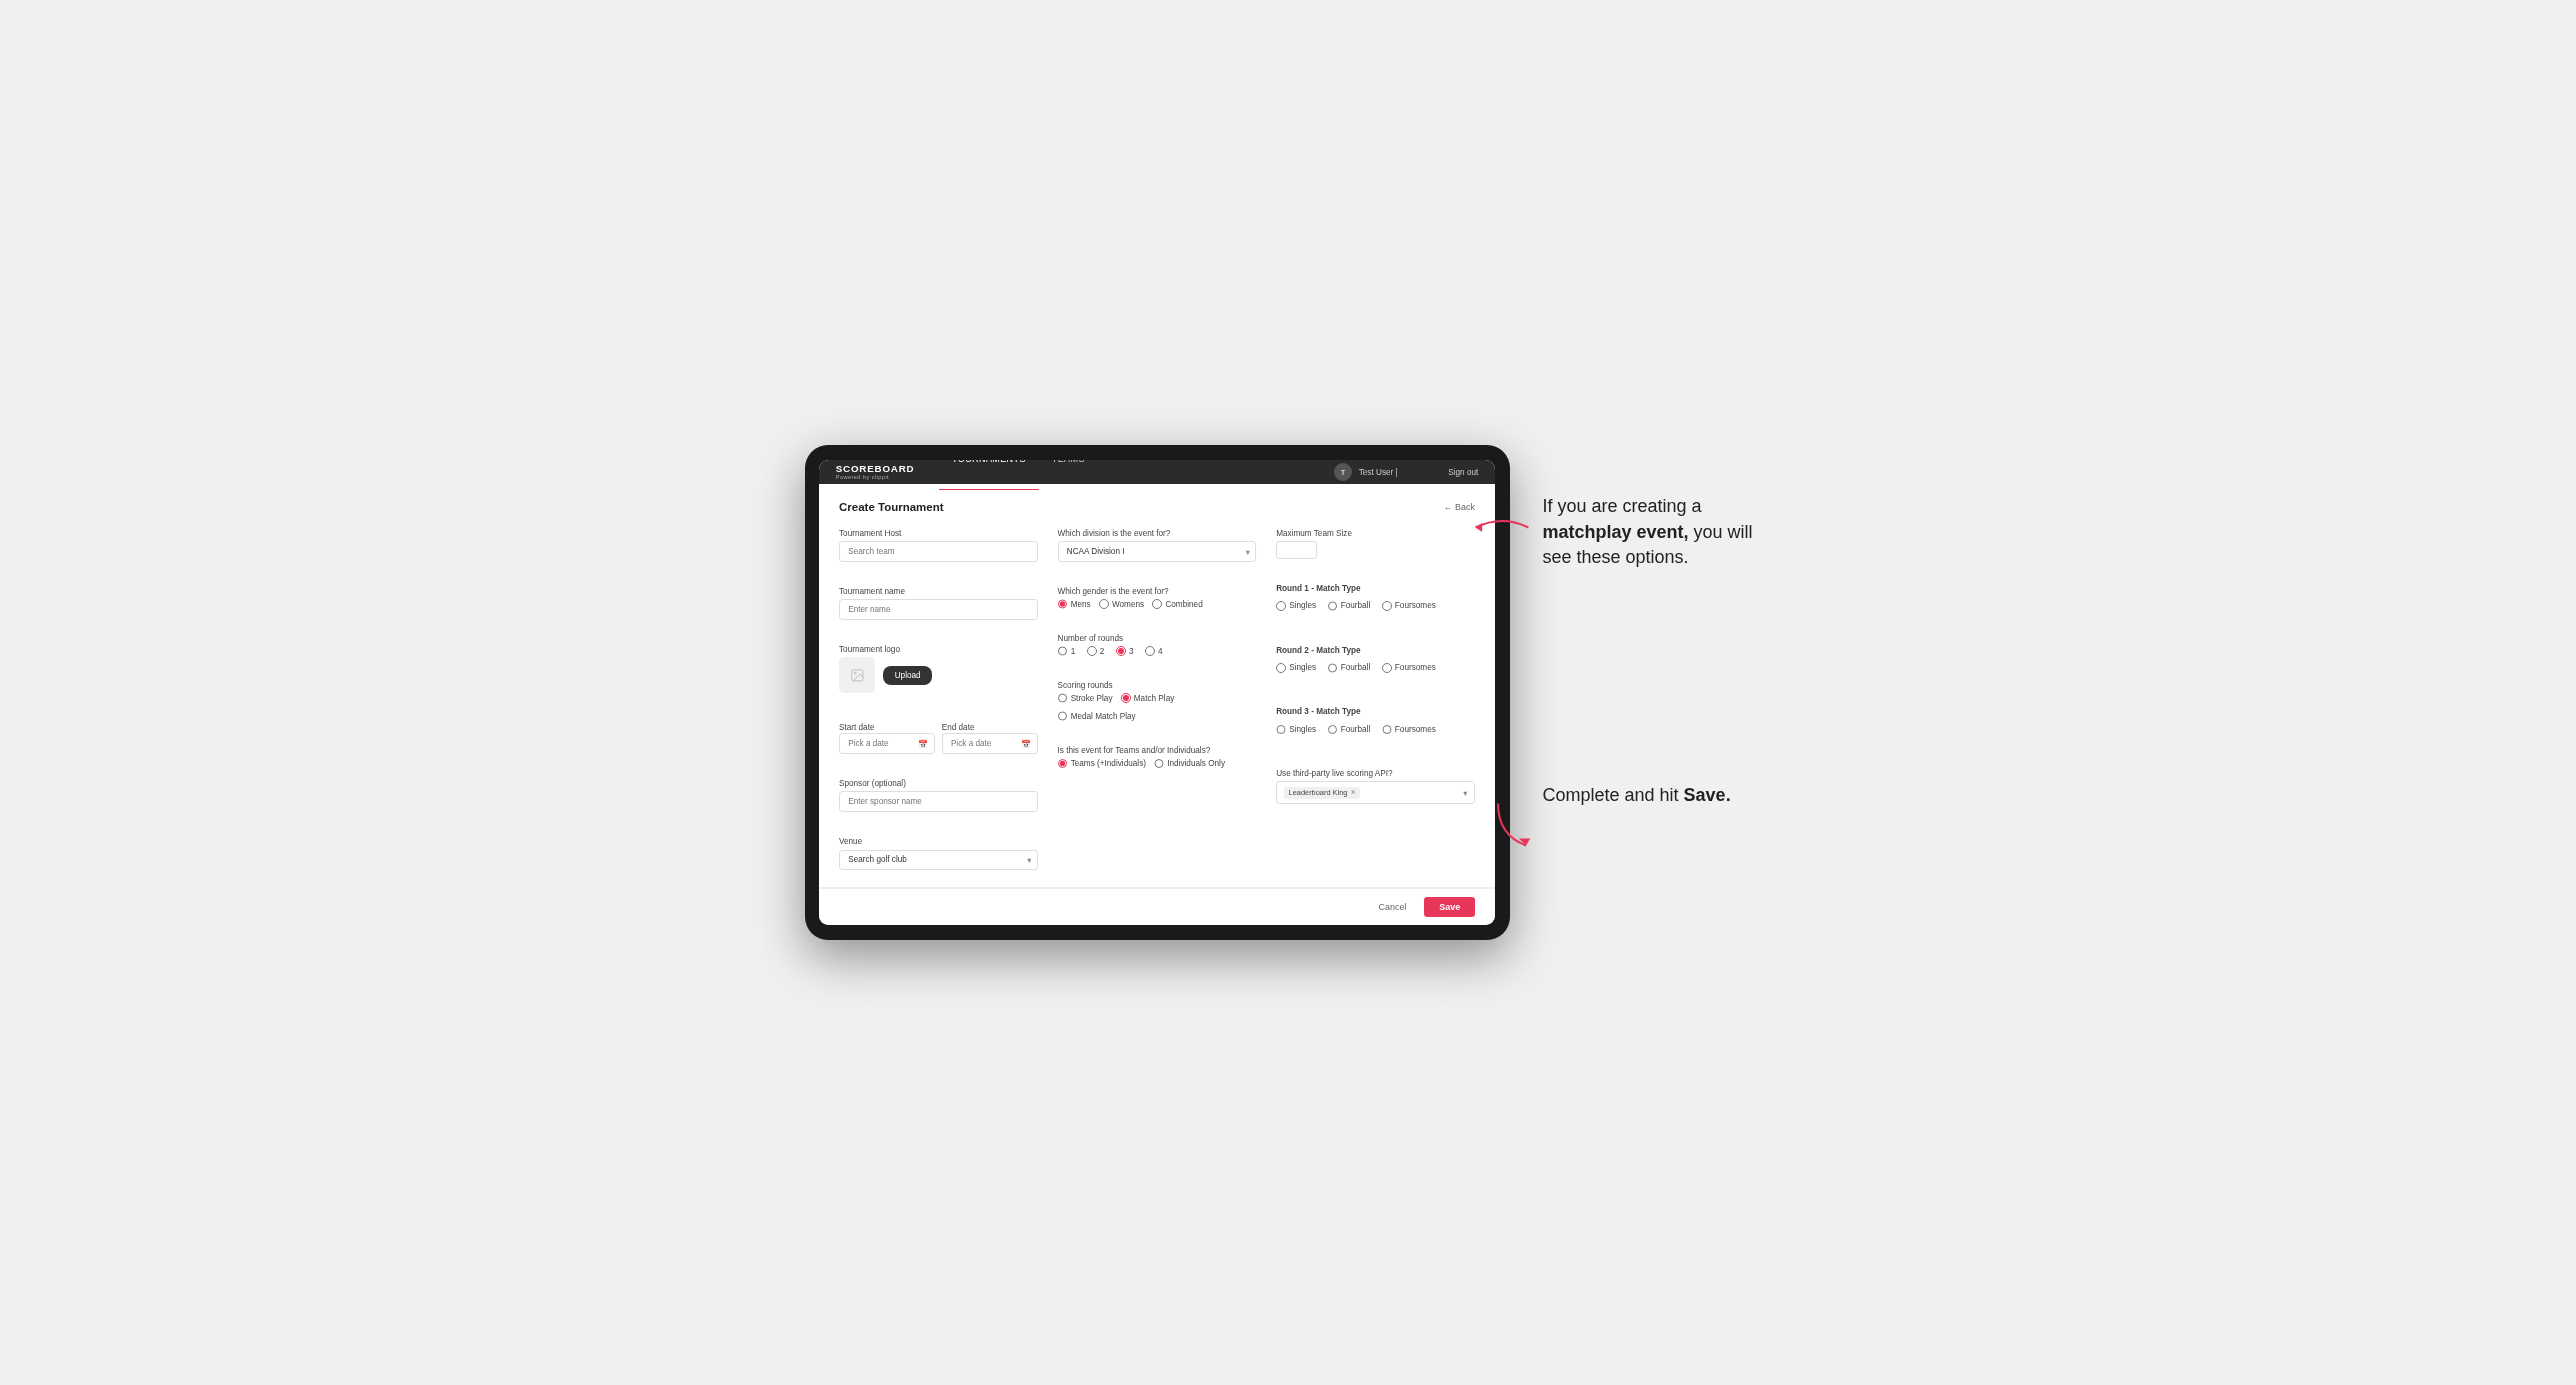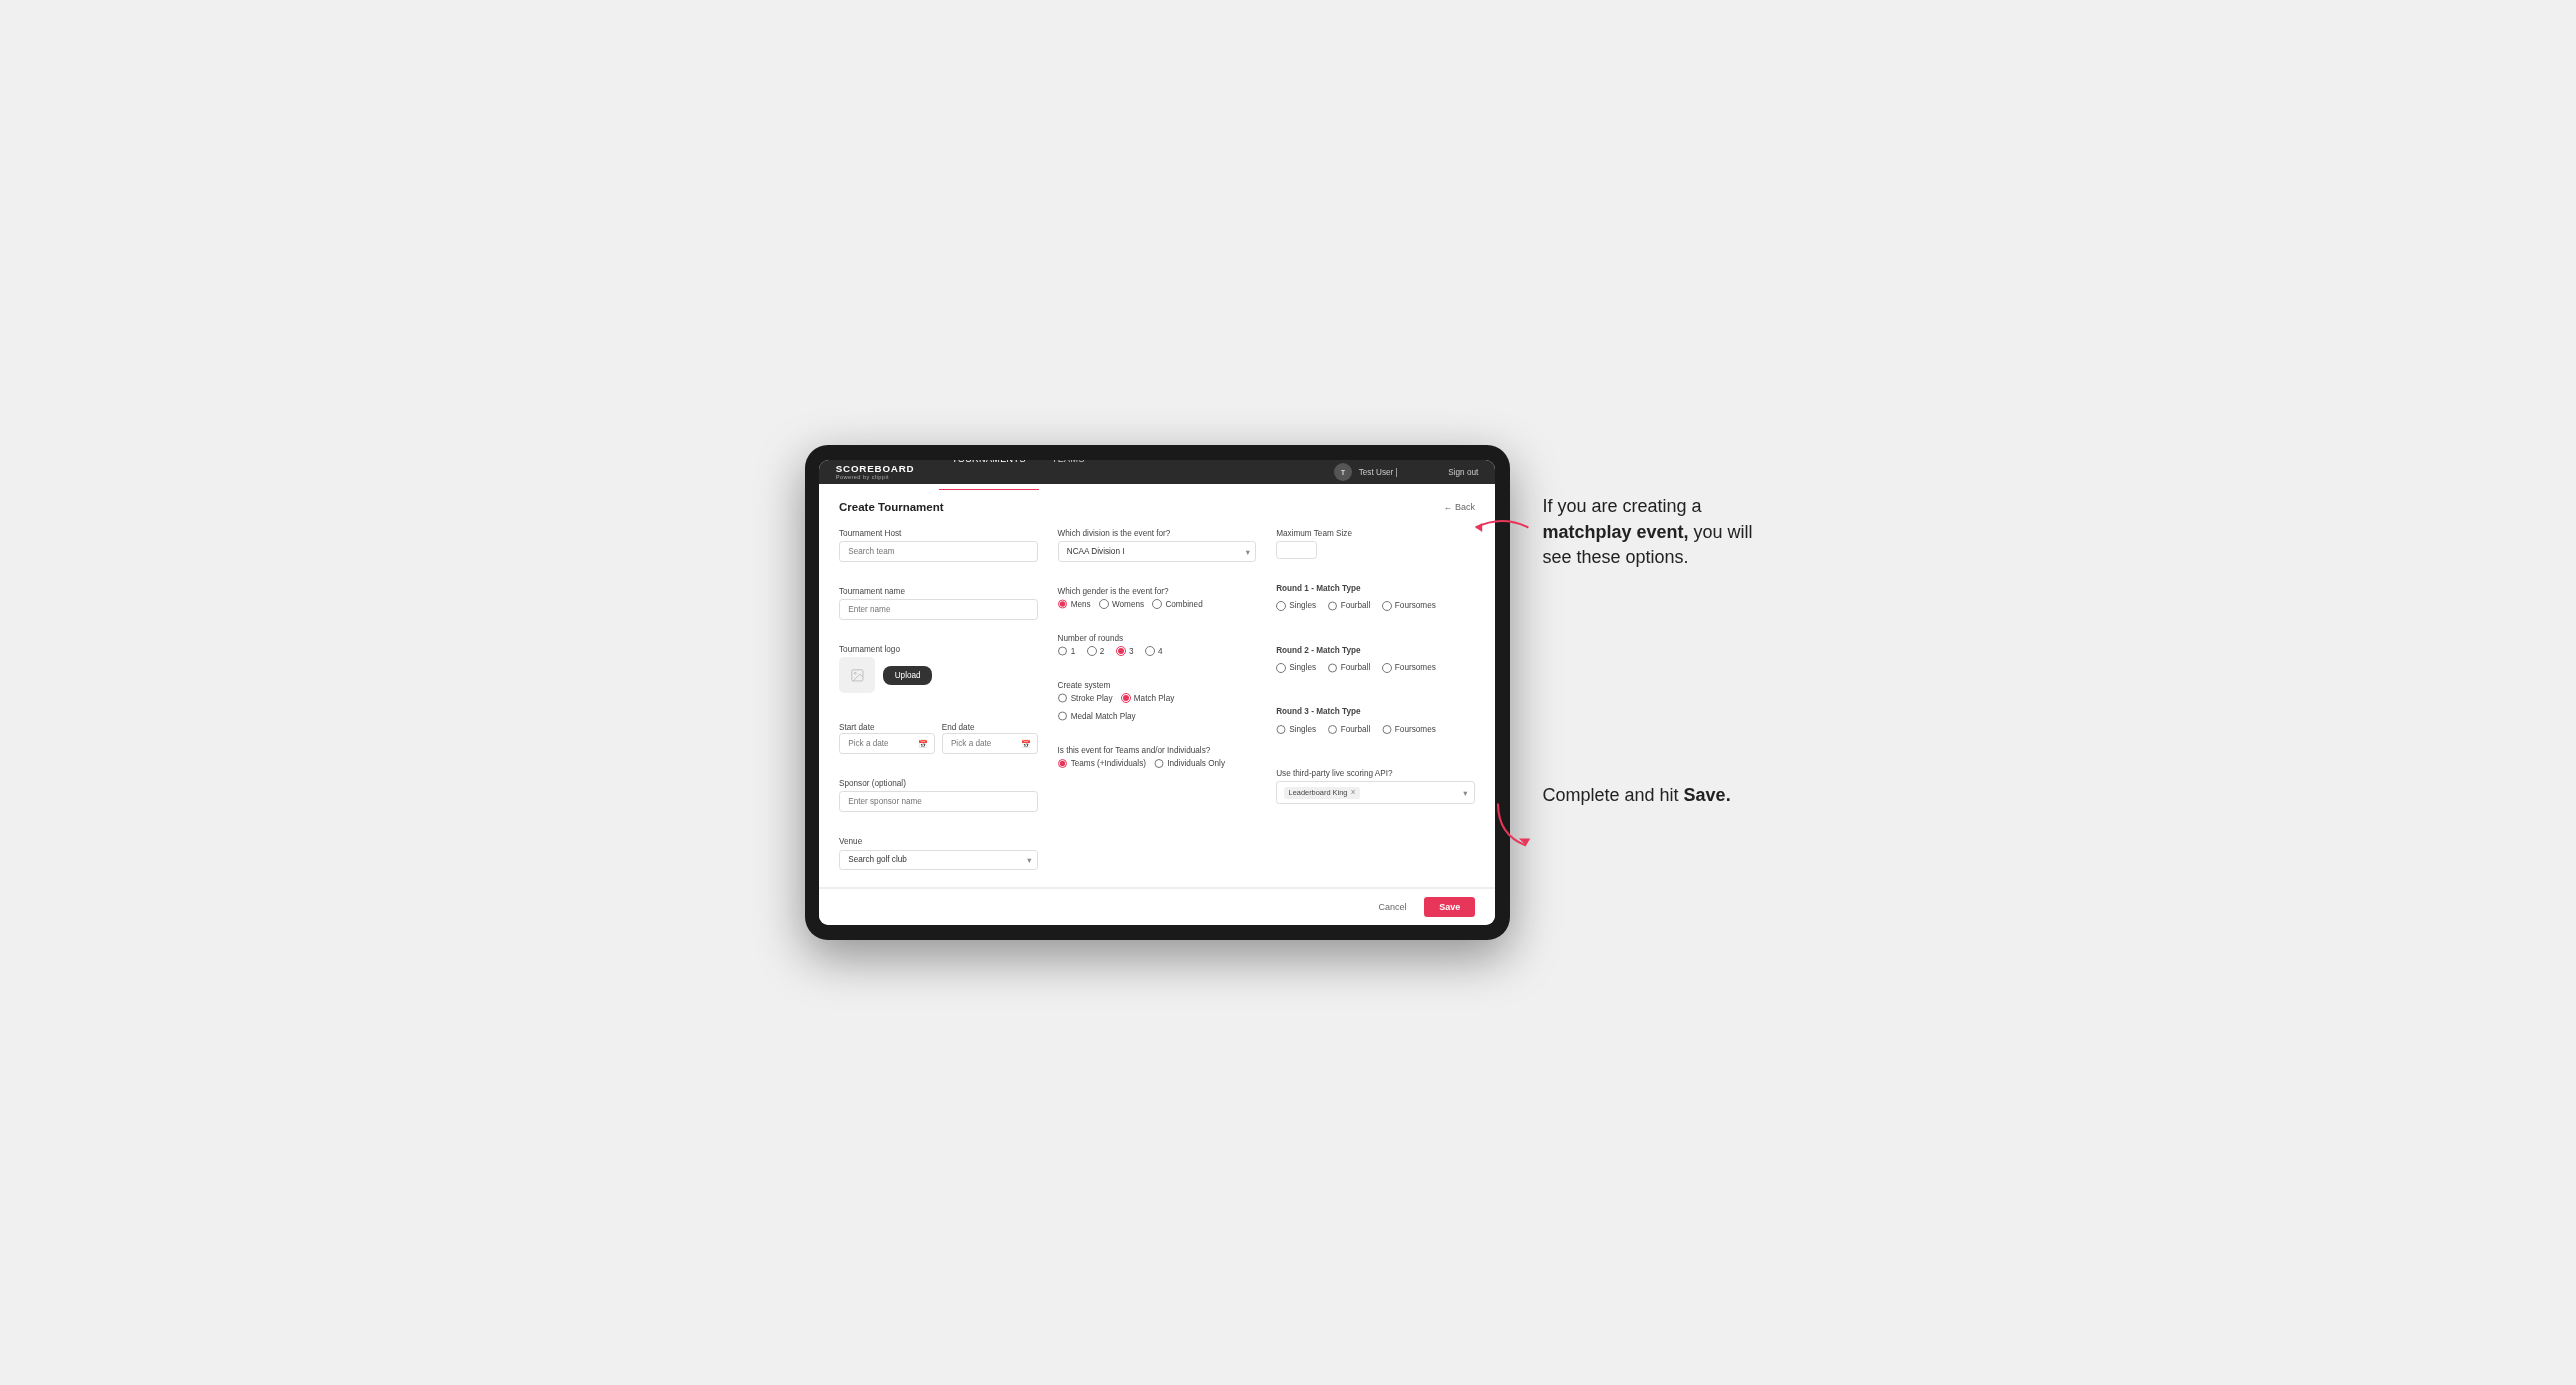--- a/index.html
+++ b/index.html
@@ -527,21 +527,21 @@
                   <input type="radio" name="rounds" value="3" checked="" style=""> 
                     <span>3</span>
                 </label>
                 <label class="round-option">
                   <input type="radio" name="rounds" value="4" style=""> 
                     <span>4</span>
                 </label>
               </div>
             </div>
             <div class="form-group">
-              <label class="form-label">Create system</label>
+              <label class="form-label">Scoring rounds</label>
               <div class="radio-group">
                 <label class="radio-option">
                   <input type="radio" name="scoring" value="stroke" style=""> 
                     <span>Stroke Play</span>
                 </label>
                 <label class="radio-option">
                   <input type="radio" name="scoring" value="match" checked="" style=""> 
                     <span>Match Play</span>
                 </label>
                 <label class="radio-option">

